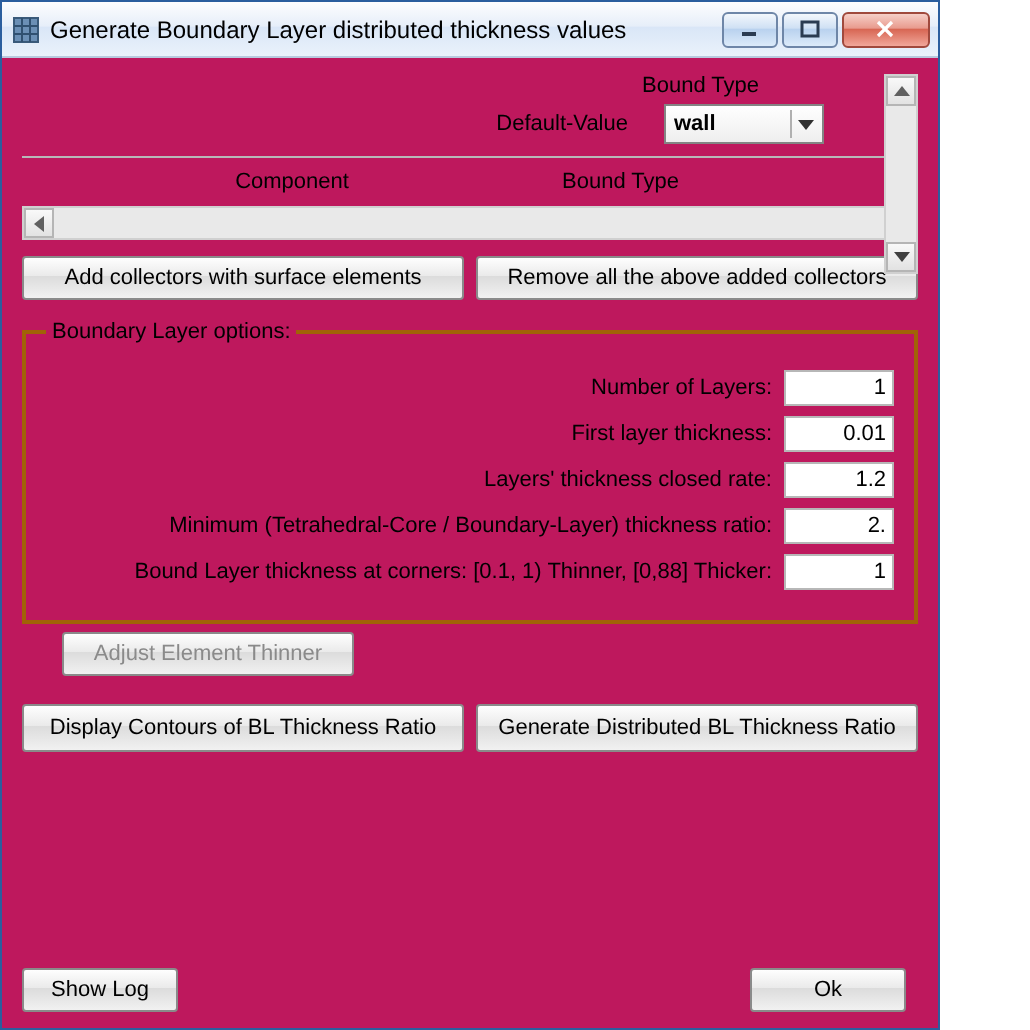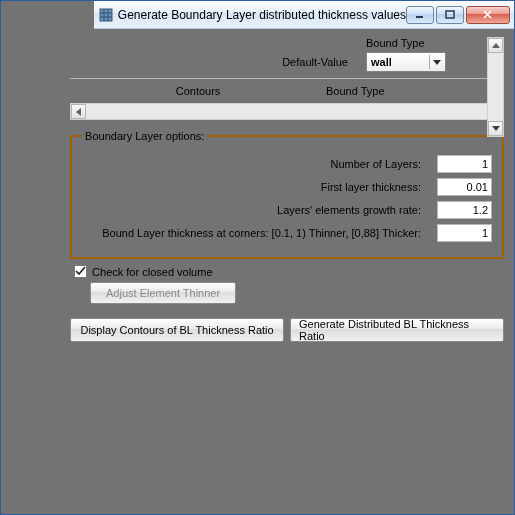--- a/index.html
+++ b/index.html
@@ -1,17 +1,17 @@
 <!DOCTYPE html>
 <html><head>
 <meta charset="utf-8">
 <style>
   * { box-sizing:border-box; font-family:"Segoe UI",Tahoma,sans-serif; font-size:11px; }
   body { margin:0; background:#fff; }
-  .window { width:515px; height:515px; border:1px solid #2b5e9e; background:#737373; position:relative; display:flex; flex-direction:column;align-items:flex-end; }
+  .window { width:470px; height:515px; border:1px solid #2b5e9e; background:#be185d; position:relative; display:flex; flex-direction:column; }
   .titlebar { height:28px; background:linear-gradient(#fdfdfe,#e6eef9 45%,#d9e6f7 46%,#eaf2fb); display:flex; align-items:center; padding:0 4px; border-bottom:1px solid #b9c9de; }
   .titlebar .icon { width:16px; height:16px; margin-right:4px; display:flex; align-items:center; justify-content:center; }
   .titlebar .title { flex:1; color:#000; font-size:12px; }
   .winbtns { display:flex; gap:2px; }
   .winbtn { width:28px; height:18px; border:1px solid #6e86a8; border-radius:3px; background:linear-gradient(#f3f7fc,#cfe0f4 45%,#b8d1ee 46%,#dcebfa); display:flex; align-items:center; justify-content:center; cursor:default; }
   .winbtn.close { width:44px; background:linear-gradient(#f6cfc8,#e89a8d 45%,#d76451 46%,#f1a79a); border-color:#a0493d; }
   .client { flex:1; padding:8px 10px 6px 10px; position:relative; overflow:hidden; }
   .section1 { position:relative; }
   .row { display:flex; align-items:center; }
   .label-r { text-align:right; }
@@ -23,21 +23,21 @@
   .sb-btn.top { position:absolute; top:0; left:0; }
   .sb-btn.bot { position:absolute; bottom:0; left:0; }
   .scrollbar-h { height:17px; background:#e9e9e9; border:1px solid #d0d0d0; display:flex; justify-content:space-between; margin-top:2px; }
   .scrollbar-h .sb-btn { position:static; }
   .btn { height:22px; border:1px solid #8a8a8a; background:linear-gradient(#fefefe,#eaeaea 45%,#dcdcdc 46%,#f1f1f1); border-radius:2px; display:flex; align-items:center; justify-content:center; padding:0 8px; cursor:default; }
   .btn.disabled { color:#8a8a8a; }
   .btnrow { display:flex; gap:6px; margin-top:8px; }
   .btnrow .btn { flex:1; }
   fieldset { border:2px solid #a16207; margin:10px 0 4px 0; padding:8px 10px 10px 10px; }
   legend { padding:0 3px; }
-  .optrow { display:flex; align-items:center; margin:5px 0; gap:16px; }
+  .optrow { display:flex; align-items:center; margin:5px 0; gap:6px; }
   .optrow label { flex:1; text-align:right; }
   .val { width:55px; height:18px; border:1px solid #b7b7b7; background:#fff; text-align:right; padding:1px 3px; }
   .check { display:flex; align-items:center; gap:5px; margin:6px 0 4px 4px; }
   .check .box { width:13px; height:13px; border:1px solid #7a7a7a; background:#fff; display:flex; align-items:center; justify-content:center; }
   .bottom { position:absolute; bottom:8px; left:10px; right:10px; display:flex; align-items:center; }
   .spacer { flex:1; }
   .btn.sm { width:78px; justify-content:center; padding:0; }
   .tri { width:0; height:0; display:inline-block; }
   .tri.down { border-left:4px solid transparent; border-right:4px solid transparent; border-top:5px solid #404040; }
   .tri.up { border-left:4px solid transparent; border-right:4px solid transparent; border-bottom:5px solid #606060; }
@@ -88,88 +88,98 @@
             <span class="tri up"></span>
           </div>
         <div class="sb-btn bot">
             <span class="tri down"></span>
           </div>
       </div>
       <div class="row" style="padding-right:18px;">
         <div style="flex:1;"></div>
         <div style="width:120px; text-align:left;">Bound Type</div>
       </div>
-      <div class="row" style="padding-right:18px; margin-top:3px;">
+      <div class="row" style="padding-right:7px; margin-top:3px;">
         <div style="flex:1;" class="label-r">Default-Value</div>
         <div style="width:18px;"></div>
         <div class="combo" style="width:80px;">
           <span>wall</span>
           <span class="arrow">
               <span class="tri down" style="border-top-color:#303030;"></span>
             </span>
         </div>
         <div style="width:40px;"></div>
       </div>
       <hr class="hr">
       <div class="row" style="padding-right:18px;">
-        <div style="flex:1; text-align:center;">Contours</div>
+        <div style="flex:1; text-align:center;">Component</div>
         <div style="width:160px; text-align:left;">Bound Type</div>
       </div>
       <div style="height:4px;"></div>
       <div class="scrollbar-h">
         <div class="sb-btn">
             <span class="tri left"></span>
           </div>
         <div class="sb-btn">
             <span class="tri right"></span>
           </div>
       </div>
     </div>
 
+    <div class="btnrow">
+      <div class="btn">
+          <span>Add collectors with surface elements</span>
+        </div>
+      <div class="btn">
+          <span>Remove all the above added collectors</span>
+        </div>
+    </div>
 
     <fieldset>
       <legend>Boundary Layer options:</legend>
       <div class="optrow">
         <label>Number of Layers:</label>
         <input class="val" value="1" style="">
       </div>
       <div class="optrow">
         <label>First layer thickness:</label>
         <input class="val" value="0.01" style="">
       </div>
       <div class="optrow">
-        <label>Layers' elements growth rate:</label>
+        <label>Layers' thickness closed rate:</label>
         <input class="val" value="1.2" style="">
+      </div>
+      <div class="optrow">
+        <label>Minimum (Tetrahedral-Core / Boundary-Layer) thickness ratio:</label>
+        <input class="val" value="2." style="">
       </div>
       <div class="optrow">
         <label>Bound Layer thickness at corners: [0.1, 1) Thinner, [0,88] Thicker:</label>
         <input class="val" value="1" style="">
       </div>
     </fieldset>
 
-    <div class="check">
-      <span class="box">
-          <svg width="11" height="11">
-            <polyline points="1,5 4,8 10,1" fill="none" stroke="#222" stroke-width="1.6"></polyline>
-          </svg>
-        </span>
-      <span>Check for closed volume</span>
-    </div>
     <div style="margin-left:20px; margin-top:2px; width:146px;">
       <div class="btn disabled">
           <span>Adjust Element Thinner</span>
         </div>
     </div>
 
     <div class="btnrow2">
       <div class="btn">
           <span>Display Contours of BL Thickness Ratio</span>
         </div>
       <div class="btn">
           <span>Generate Distributed BL Thickness Ratio</span>
         </div>
     </div>
 
     <div class="bottom">
+      <div class="btn sm">
+          <span>Show Log</span>
+        </div>
       <div class="spacer"></div>
+      <div class="btn sm" style="margin-right:6px;">
+          <span>Ok</span>
+        </div>
     </div>
   </div>
 </div>
 
 </body></html>

